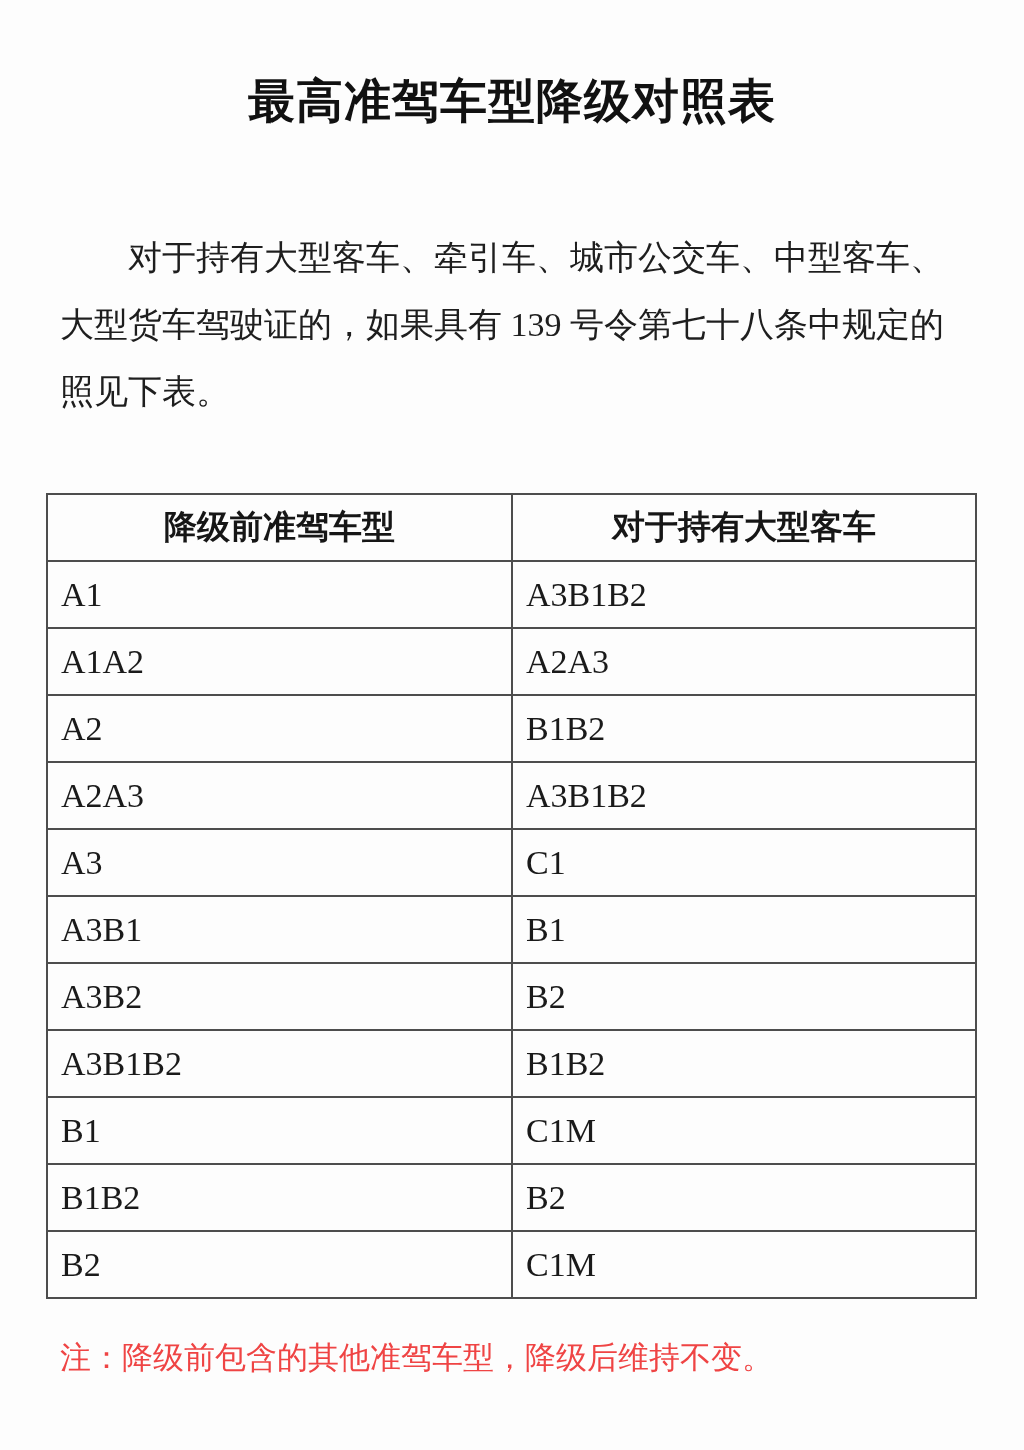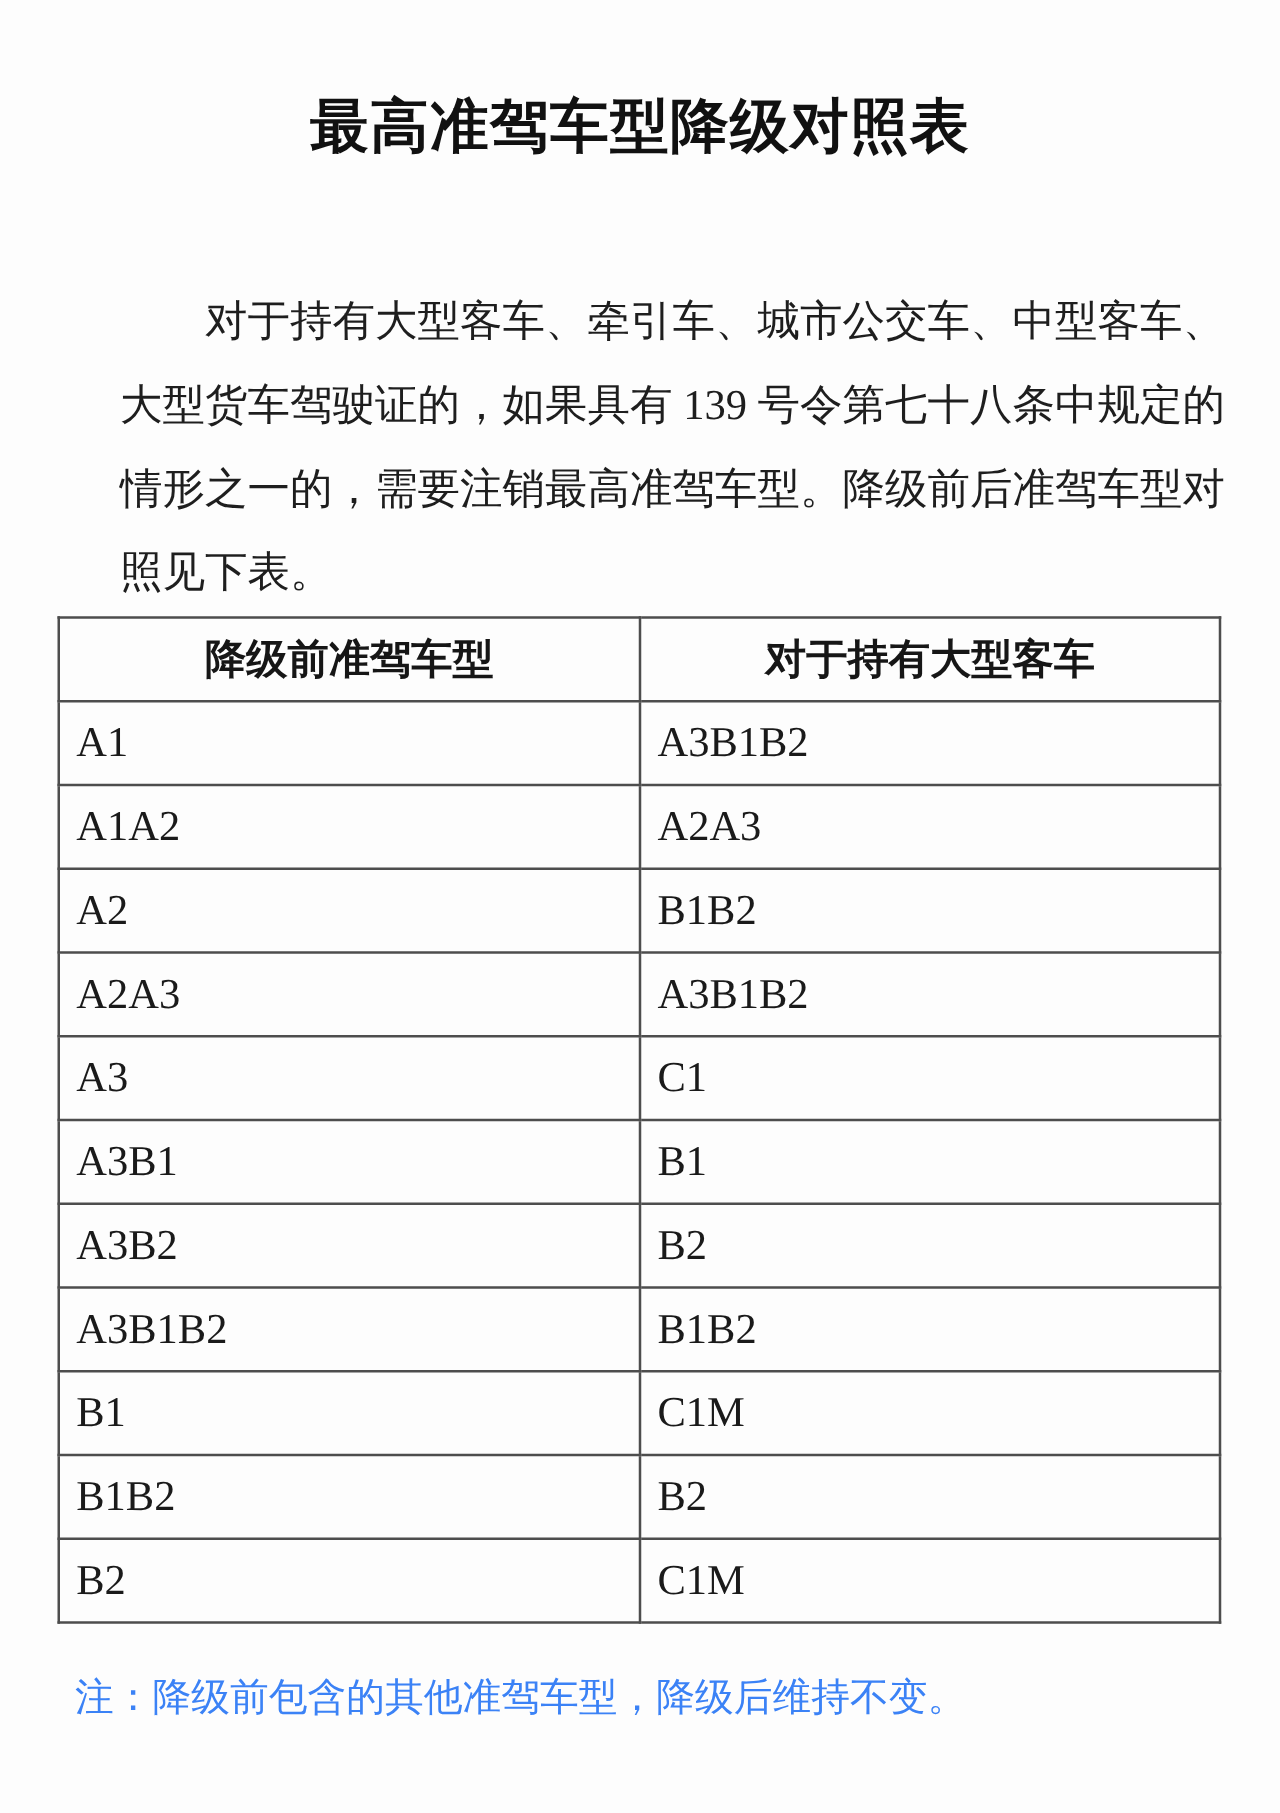--- a/index.html
+++ b/index.html
@@ -34,21 +34,20 @@
     width: 902px;
   }
   .para-line {
     font-size: 34px;
     line-height: 67px;
     height: 67px;
     white-space: nowrap;
     text-align: justify;
     text-align-last: justify;
     color: #1e1e1e;
-    margin-left: 36px;
   }
   .para-line.indent { text-indent: 68px; }
   .para-line.last {
     text-align: right;
     text-align-last: left;
   }
   
   .para-line.justify::after { content: ""; display: inline-block; width: 100%; }
   .para-line.last::after { content: none; }
 
@@ -83,35 +82,34 @@
   .col-before { width: 50.05%; }
   .col-after  { width: 49.95%; }
 
   .note {
     position: absolute;
     top: 1338px;
     left: 60px;
     width: 904px;
     font-size: 31px;
     line-height: 40px;
-    color: #3b82f6;
+    color: #ef4444;
     white-space: nowrap;
   }
 </style>
 </head>
 <body>
 
 <div class="page">
 
   <div class="doc-title">最高准驾车型降级对照表</div>
 
   <div class="paragraph">
     <div class="para-line indent justify">对于持有大型客车、牵引车、城市公交车、中型客车、</div>
     <div class="para-line justify">大型货车驾驶证的，如果具有 139 号令第七十八条中规定的</div>
-    <div class="para-line justify">情形之一的，需要注销最高准驾车型。降级前后准驾车型对</div>
     <div class="para-line last">照见下表。</div>
   </div>
 
   <table class="compare-table">
     <colgroup>
       <col class="col-before">
       <col class="col-after">
     </colgroup>
     <thead>
       <tr>

